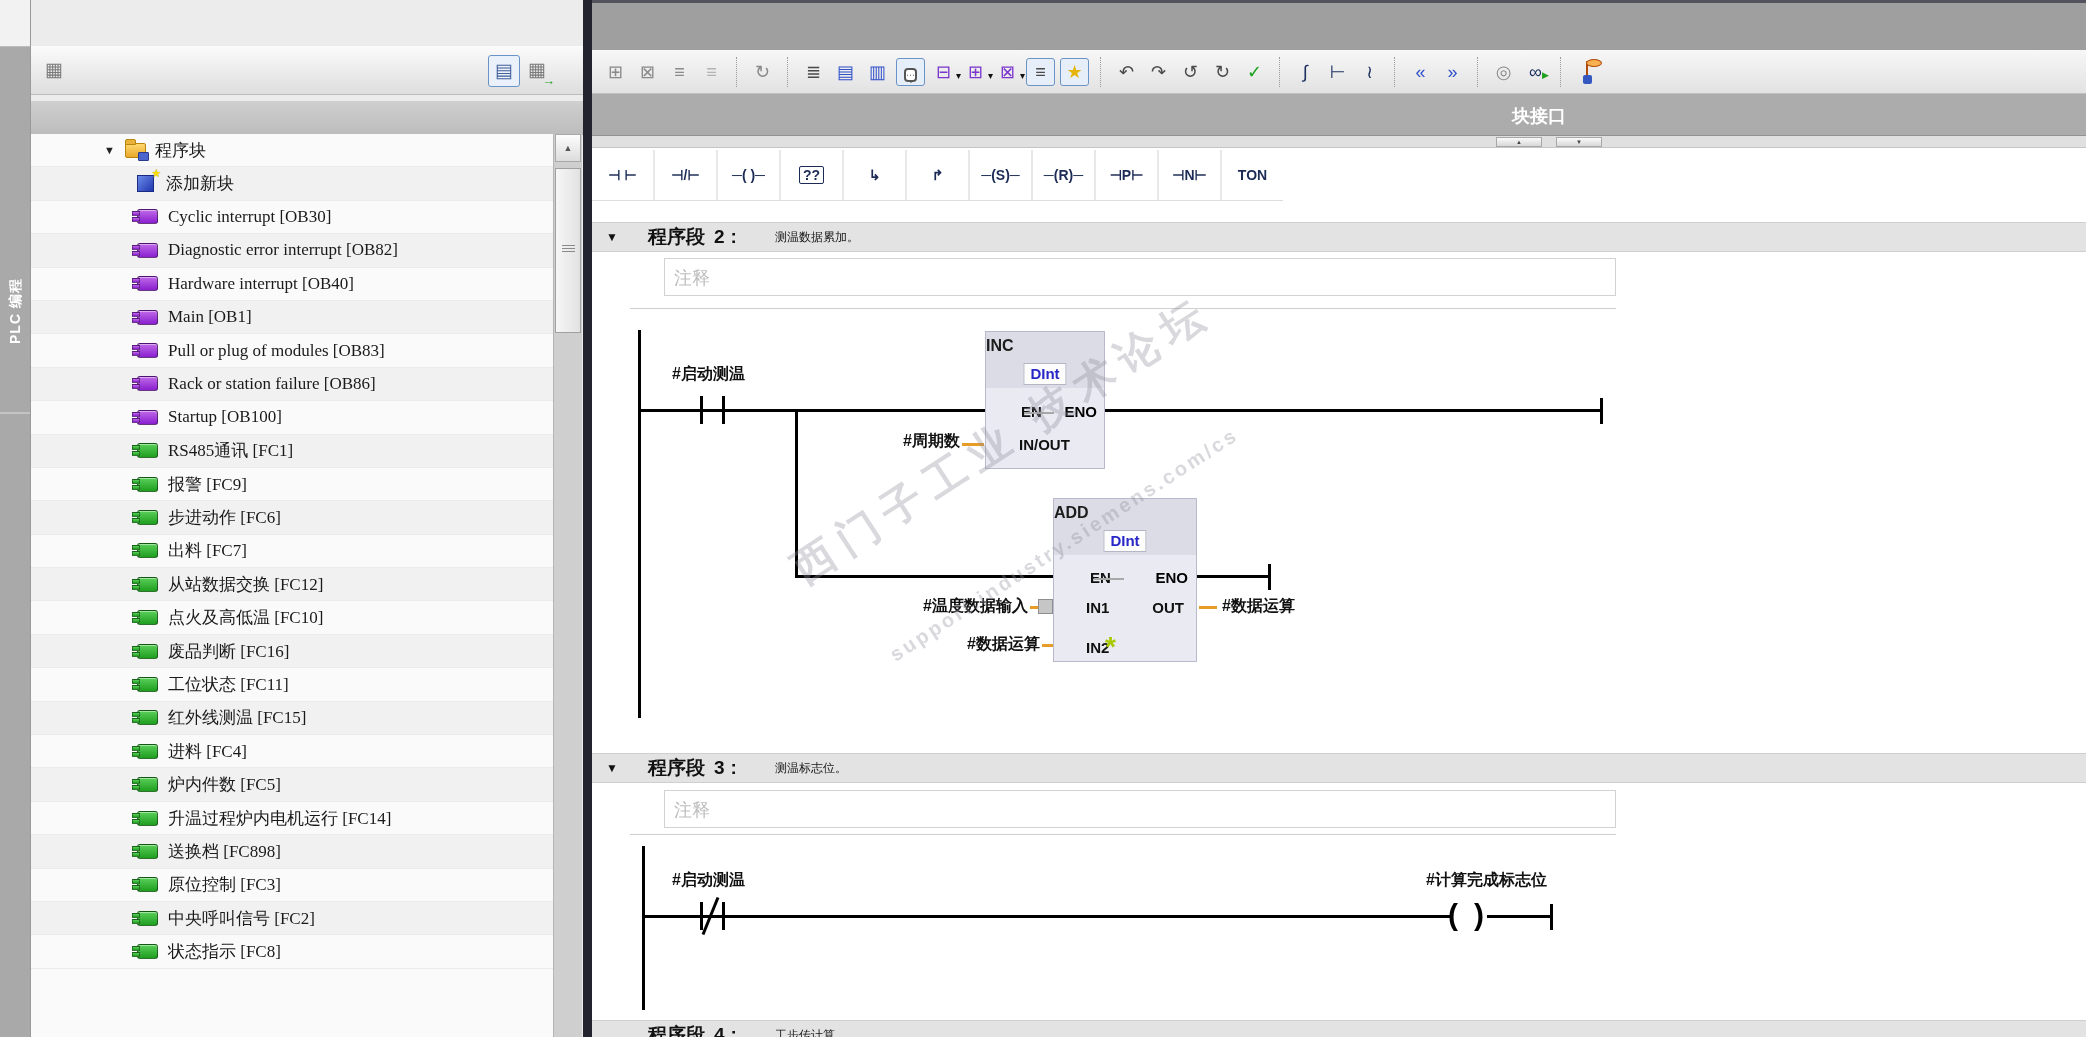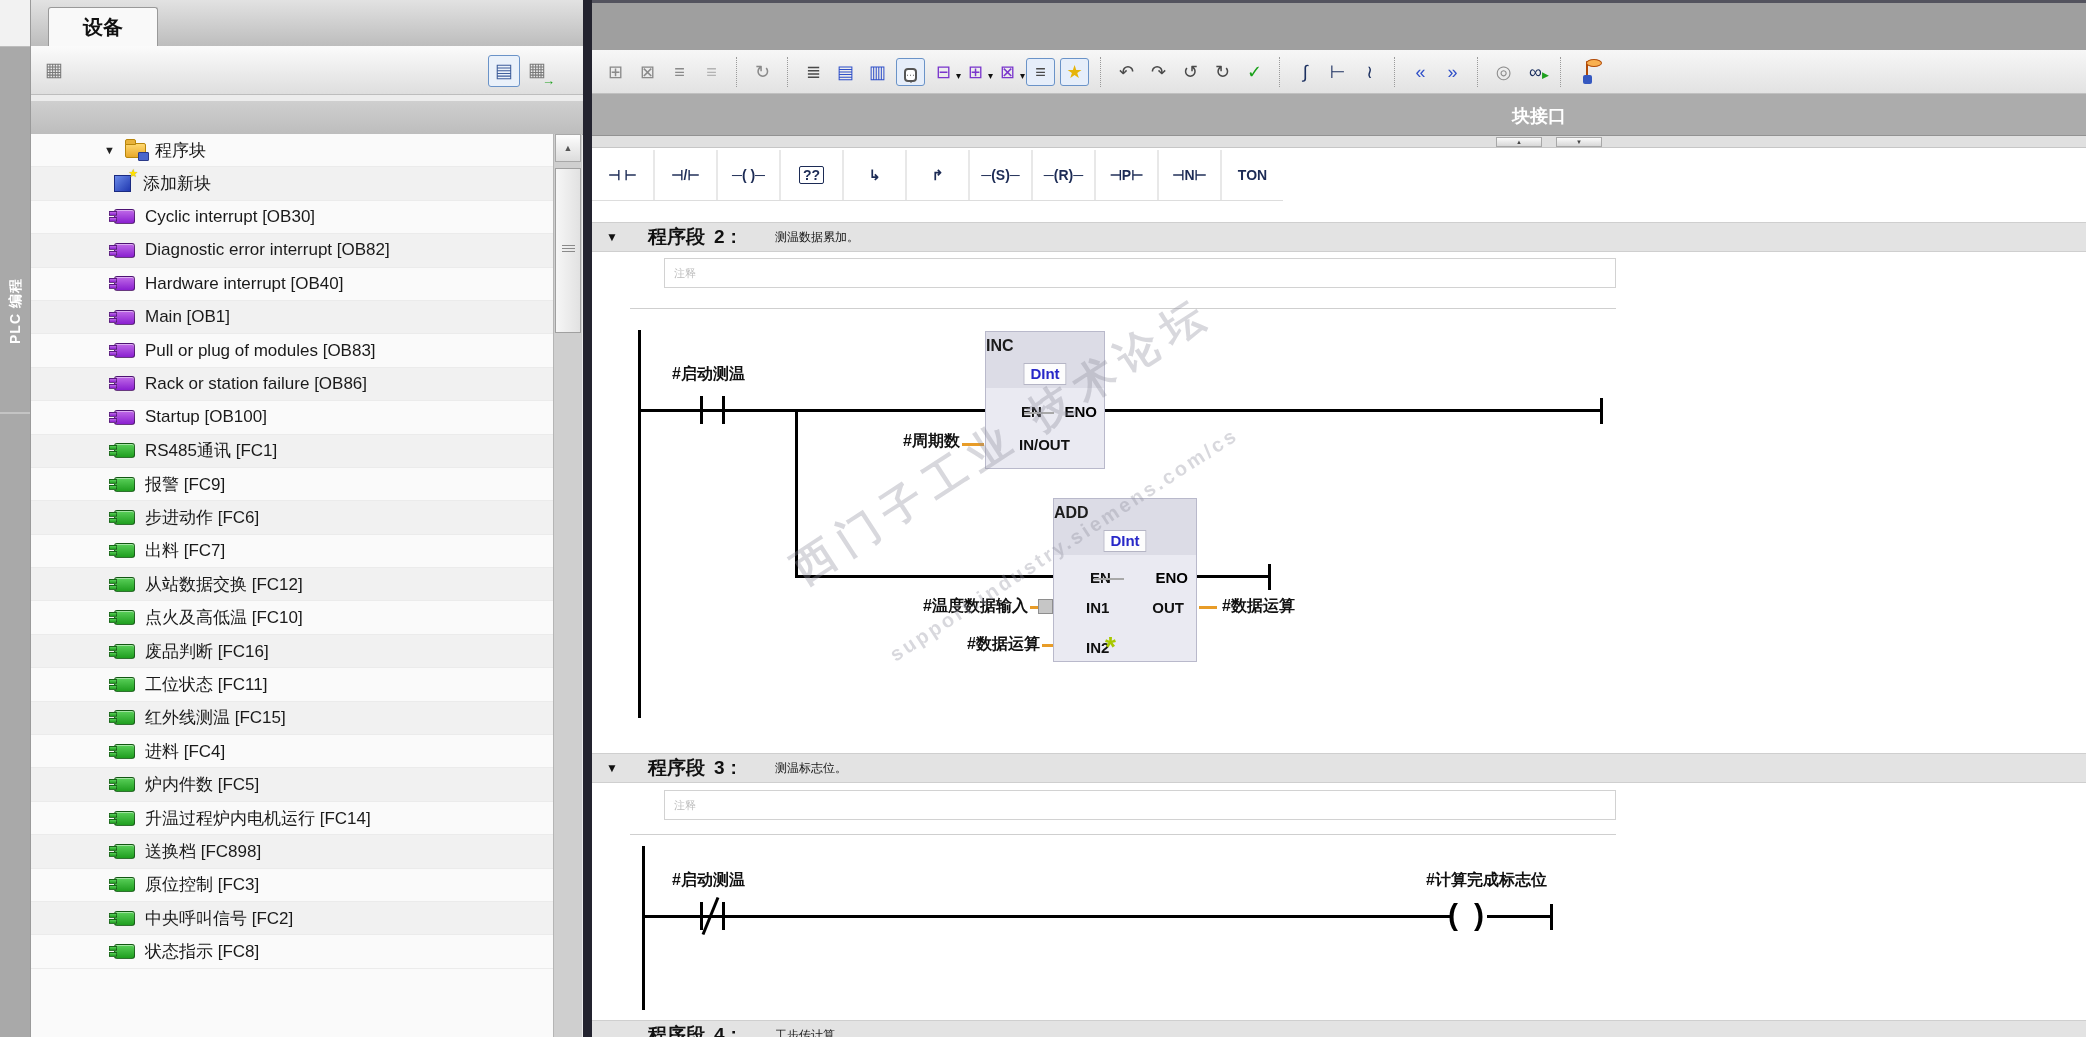--- a/index.html
+++ b/index.html
@@ -24,21 +24,21 @@
   .sbicon{position:absolute;top:9px;width:30px;height:30px;line-height:30px;text-align:center;font-size:19px;color:#7a7a7a;
           border-radius:3px;cursor:default;}
   .sbicon.sel{border:1px solid #6a93c8;background:#eaf1fa;color:#41609c;}
   .sbicon .badge{position:absolute;right:-3px;bottom:-2px;font-size:13px;font-weight:bold;color:#1ea01e;line-height:1;}
   .tree-hdr{position:absolute;left:0;top:101px;width:100%;height:33px;background:linear-gradient(#cfcfcf,#bdbdbd);border-bottom:1px solid #a8a8a8;}
   .tree{position:absolute;left:0;top:134px;width:522px;height:903px;overflow:hidden;background:#fafafa;}
   .trow{height:33.4px;display:flex;align-items:center;border-bottom:1px solid #ebebeb;box-sizing:border-box;background:#fafafa;}
   .trow:nth-child(even){background:#f1f1f1;}
   .trow .tlabel{font-size:17px;color:#1a1a1a;white-space:nowrap;}
   .trow.root{padding-left:73px;}
-  .trow.child{padding-left:83px;}
+  .trow.child{padding-left:106px;font-family:Liberation Serif, serif;}
   .twisty{font-size:11px;color:#222;margin-right:7px;width:14px;}
   .folder{width:19px;height:13px;background:linear-gradient(#ffd870,#e8a82a);border:1px solid #b8860b;border-radius:2px;
           position:relative;margin-right:9px;flex:none;}
   .folder::before{content:"";position:absolute;top:-5px;left:-1px;width:9px;height:4px;background:#e8b23a;border:1px solid #b8860b;border-radius:2px 2px 0 0;}
   .folder::after{content:"";position:absolute;right:-4px;bottom:-4px;width:9px;height:7px;background:#4a66cc;border:1px solid #2a3a88;border-radius:1px;}
   .blk{width:19px;height:13px;border-radius:3px;border:1px solid rgba(0,0,0,.45);position:relative;margin-right:10px;flex:none;
        box-shadow:inset 0 1px 0 rgba(255,255,255,.45);}
   .blk::before,.blk::after{content:"";position:absolute;left:-6px;width:6px;height:3px;background:inherit;border:1px solid rgba(0,0,0,.4);}
   .blk::before{top:1px;} .blk::after{top:7px;}
   .blk.ob{background:linear-gradient(#c06ae8,#8a1fd0);}
@@ -90,22 +90,22 @@
        align-items:center;justify-content:center;flex:none;white-space:nowrap;}
   .fav .boxed{border:1.5px solid #1c2b55;padding:0 3px;border-radius:2px;}
 
   .net-band{position:absolute;left:0;width:100%;height:30px;background:#e3e3e3;border-top:1px solid #cfcfcf;
             border-bottom:1px solid #cfcfcf;box-sizing:border-box;display:flex;align-items:center;}
   .net-arrow{font-size:12px;color:#111;margin-left:14px;width:16px;}
   .net-title{font-size:19px;font-weight:bold;color:#111;margin-left:26px;}
   .net-num{font-size:19px;font-weight:bold;color:#111;margin-left:9px;}
   .net-colon{font-size:19px;font-weight:bold;color:#111;margin-left:6px;}
   .net-desc{font-size:12px;color:#161616;margin-left:38px;}
-  .comment-box{position:absolute;left:72px;width:952px;height:30px;background:#fff;border:1px solid #d2d2d2;box-sizing:border-box;
-               font-size:11px;color:#bdbdbd;padding:7px 0 0 9px;}
+  .comment-box{position:absolute;left:72px;width:952px;height:38px;background:#fff;border:1px solid #d2d2d2;box-sizing:border-box;
+               font-size:18px;color:#bdbdbd;padding:7px 0 0 9px;}
   .net-rule{position:absolute;left:38px;width:986px;height:1px;background:#cfcfcf;}
 
   .lline{position:absolute;background:#000;}
   .opnd{position:absolute;font-size:16px;font-weight:bold;color:#111;white-space:nowrap;}
   .ra{text-align:right;}
   .conn{position:absolute;height:3px;background:#e89c28;}
   .fbox{position:absolute;background:#eaeaf2;border:1px solid #b9b9cb;box-sizing:border-box;z-index:2;}
   .fbox::before{content:"";position:absolute;left:0;top:0;right:0;height:56px;background:#dcdce6;}
   .fbox-title{position:absolute;left:0;right:0;top:5px;text-align:left;font-size:16px;font-weight:bold;color:#1c1c1c;}
   .fbox-type{position:absolute;left:50%;transform:translateX(-50%);top:31px;background:#fdfdfd;border:1px solid #b5b5c5;
@@ -123,23 +123,20 @@
 <body>
 
 <div id="root">
 
   <div class="vstrip">
     <div class="sep1"></div>
     <span class="vtext">PLC 编程</span>
   </div>
 
   <div class="sidebar">
-    <div class="tabrow">
-      <div class="tab">设备</div>
-    </div>
     <div class="sbtoolbar">
       <span class="sbicon" style="left:8px">▦</span>
       <span class="sbicon sel" style="left:457px">▤</span>
       <span class="sbicon" style="left:491px">
         <span>▦</span><span class="badge">→</span>
       </span>
     </div>
     <div class="tree-hdr"></div>
     <div class="tree" id="tree">
         <div class="trow root">

